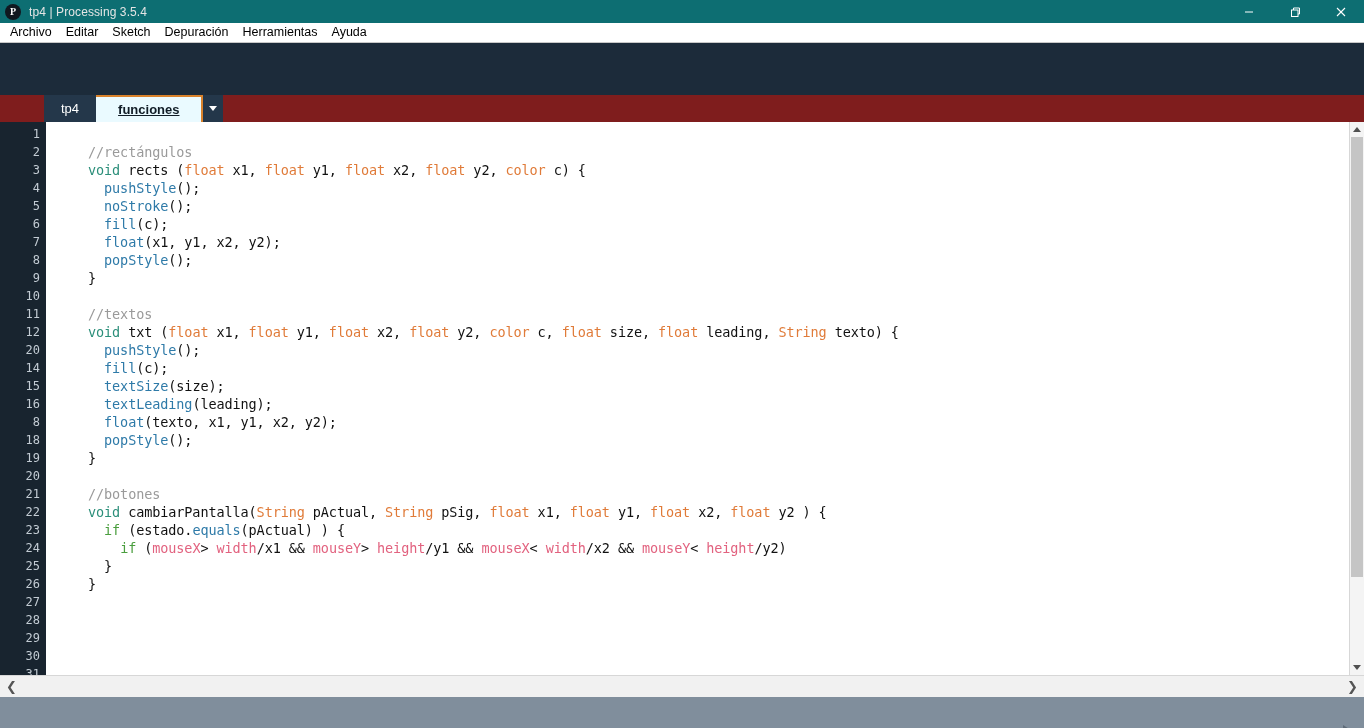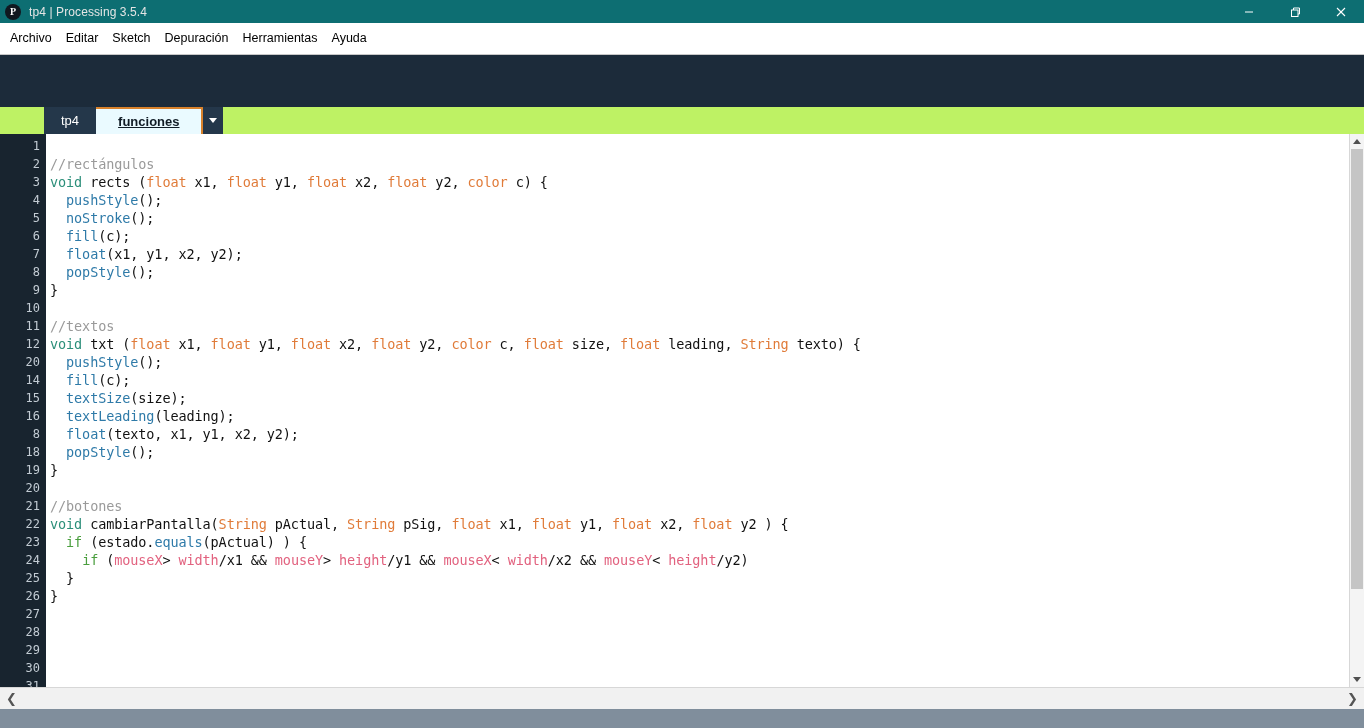--- a/index.html
+++ b/index.html
@@ -53,21 +53,21 @@
   .win-btn {
     width: 46px; height: 23px;
     display: flex;
     align-items: center;
     justify-content: center;
   }
   .win-btn svg { display: block; }
 
   
   .menubar {
-    height: 32px;
+    height: 20px;
     background: #ffffff;
     border-bottom: 1px solid #c8c8c8;
     display: flex;
     align-items: center;
     padding-left: 3px;
     box-sizing: border-box;
   }
   .menu-item {
     font-size: 12.5px;
     color: #000000;
@@ -136,21 +136,21 @@
   .caret-dn {
     width: 0; height: 0;
     border-left: 4px solid transparent;
     border-right: 4px solid transparent;
     border-top: 5px solid #dde3e8;
   }
 
   
   .tabstrip {
     height: 27px;
-    background: #bef264;
+    background: #7f1d1d;
     display: flex;
     align-items: flex-end;
     padding-left: 44px;
     box-sizing: border-box;
     position: relative;
   }
   .tab {
     height: 27px;
     display: flex;
     align-items: center;
@@ -215,20 +215,21 @@
     font-size: 12px;
   }
   .code {
     flex: 1 1 auto;
     padding-top: 3px;
     padding-left: 4px;
     box-sizing: border-box;
     background: #ffffff;
     overflow: hidden;
     position: relative;
+    margin-left: 38px;
   }
   .code .cl {
     height: 18px;
     line-height: 18px;
     font-family: "DejaVu Sans Mono", monospace;
     font-size: 13.5px;
     color: #111111;
     white-space: pre;
     letter-spacing: -0.1px;
   }

